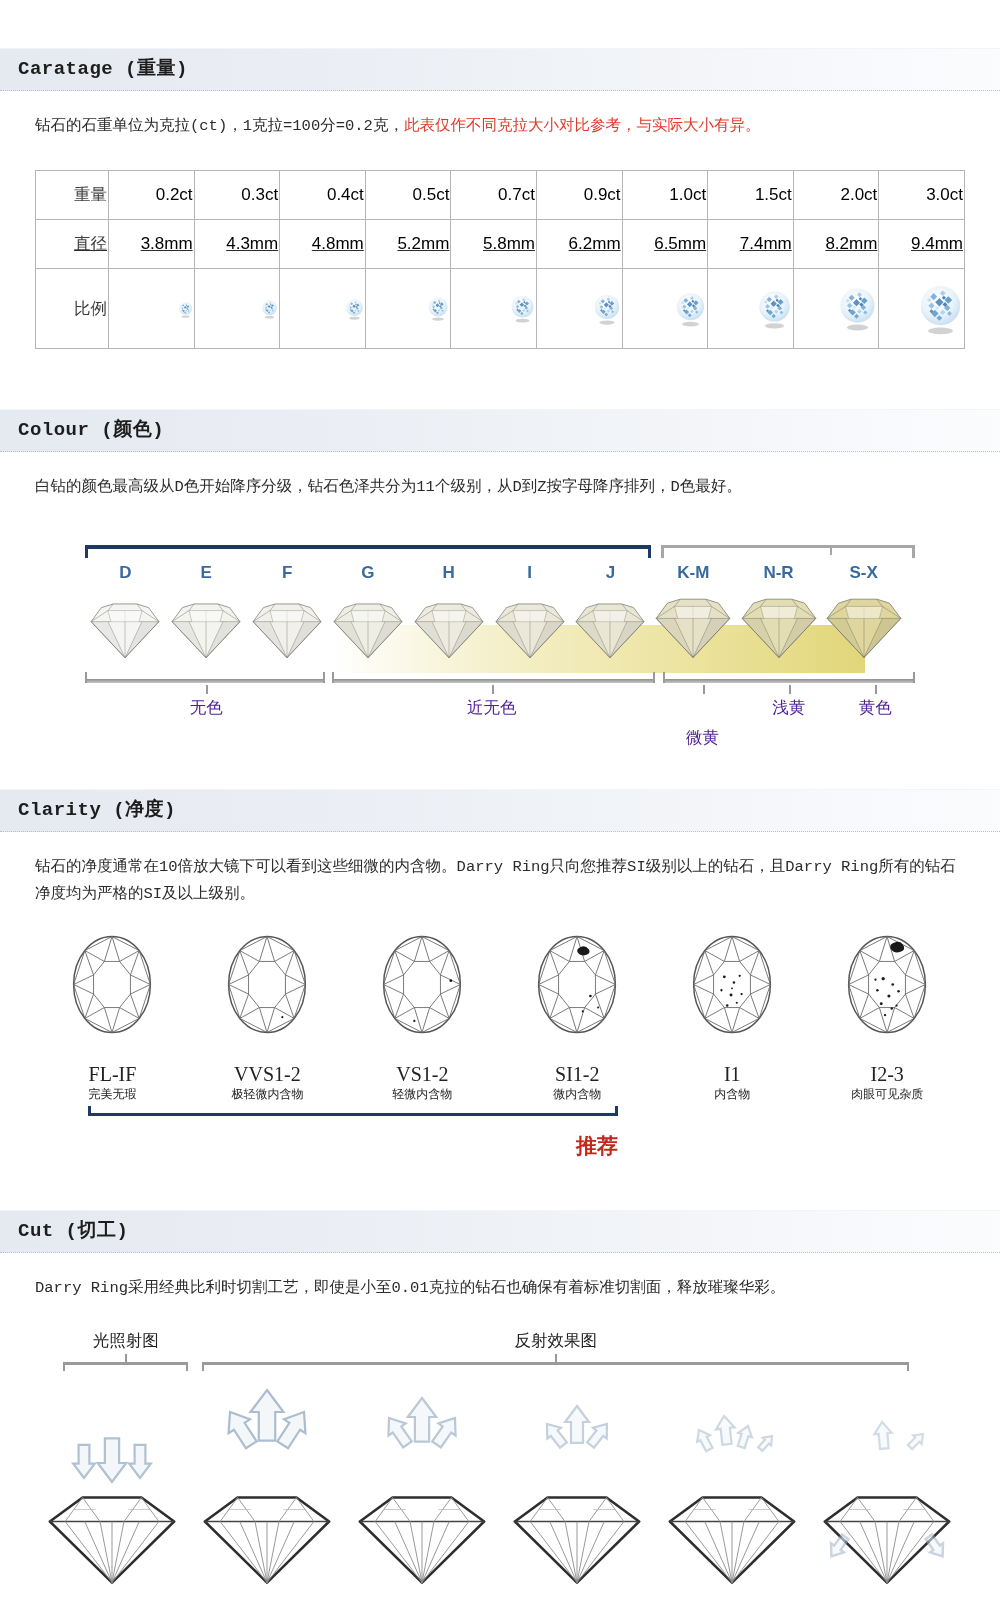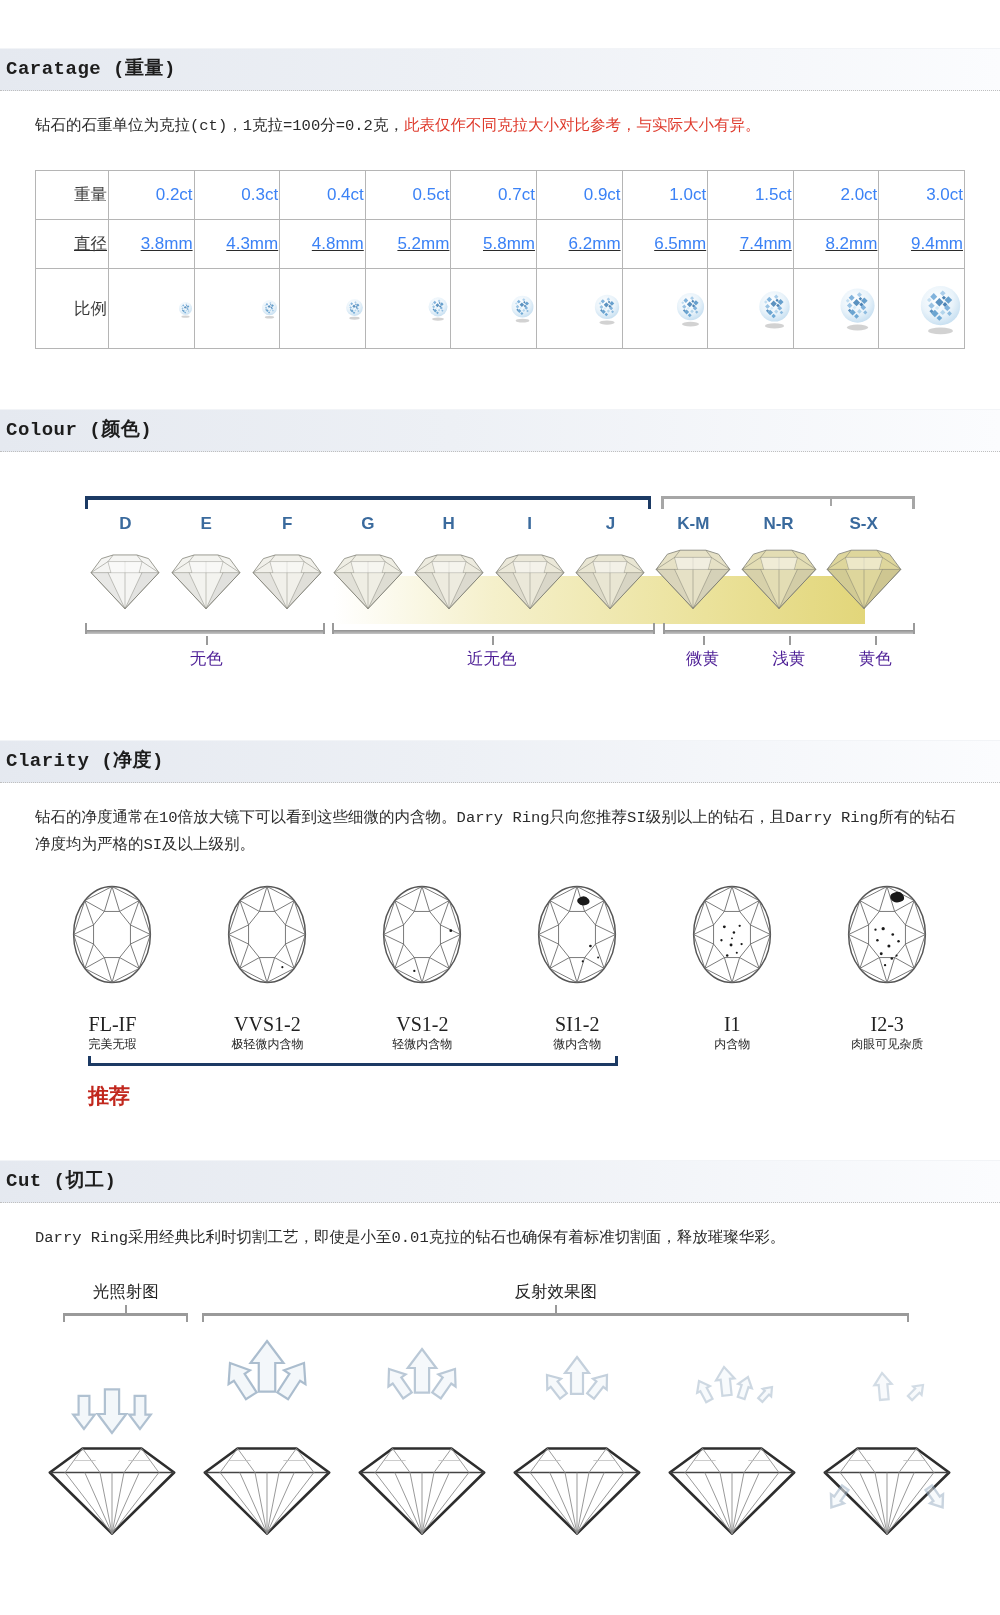--- a/index.html
+++ b/index.html
@@ -1,33 +1,33 @@
 <!DOCTYPE html>
 <html style="--red_note: #df3b2d; --recommend: #c1271d; --navy: #1c3a64; --grade_blue: #3a6a9d; --yellow_deep: #e2d67a;"><head>
 <meta charset="utf-8">
 <style>
   html,body{margin:0;padding:0;background:#fff;}
   .page{width:1000px;height:1615px;position:relative;overflow:hidden;background:#fff;
         font-family:"Liberation Mono","DejaVu Sans Mono",monospace;color:#2b2b2b;}
 
   
-  .sec-header{margin-top:0;height:41px;line-height:41px;padding-left:6px;
+  .sec-header{margin-top:0;height:41px;line-height:41px;padding-left:18px;
     font-size:19px;font-weight:bold;color:#1d1d1d;letter-spacing:.5px;
     background:linear-gradient(90deg,#e5e9f0 0%,#edf0f5 45%,#fbfcfe 100%);
     border-top:1px solid #f2f4f7;border-bottom:1px dotted #bfbfbf;}
 
   .para{margin:22px 30px 0 35px;font-size:15.5px;line-height:1.75;color:#2b2b2b;}
   .red{color:var(--red_note);}
 
   
   table.carat{border-collapse:collapse;width:930px;margin:30px 0 0 35px;background:#fff;}
   table.carat th,table.carat td{border:1px solid #b5b5b5;text-align:right;vertical-align:middle;}
   table.carat th{width:70px;font-weight:500;font-size:16.5px;color:#3c3c3c;
     font-family:"Liberation Sans",sans-serif;}
-  table.carat td{font-family:"Liberation Sans",sans-serif;font-size:17px;color:#3b82f6;}
+  table.carat td{font-family:"Liberation Sans",sans-serif;font-size:17px;color:#000000;}
   tr.r-weight{height:49px;} tr.r-diam{height:49px;text-decoration:underline;} tr.r-scale{height:80px;}
   tr.r-scale td svg{display:inline-block;vertical-align:middle;}
 
   
   .c-scale{width:830px;margin:44px 0 0 85px;position:relative;}
   .c-brackets{position:relative;height:16px;}
   .cb{position:absolute;top:0;}
   .cb::before,.cb::after{content:'';position:absolute;top:0;width:3px;height:13px;background:inherit;}
   .cb::before{left:0;} .cb::after{right:0;}
   .cb.navy{left:0;width:68.2%;height:4px;background:var(--navy);}
@@ -51,21 +51,21 @@
 
   
   .cl-row{display:flex;width:930px;margin:16px 0 0 35px;}
   .cl-col{flex:0 0 16.66%;text-align:center;}
   .cl-code{margin-top:14px;font-family:"Liberation Serif",serif;font-size:20px;color:#222;}
   .cl-desc{font-size:12px;color:#222;}
   .rec-wrap{width:530px;margin:10px 0 0 88px;}
   .rec-line{height:3px;background:var(--navy);position:relative;}
   .rec-line::before,.rec-line::after{content:'';position:absolute;top:-7px;width:3px;height:10px;background:inherit;}
   .rec-line::before{left:0;} .rec-line::after{right:0;}
-  .rec-label{text-align:left;color:var(--recommend);font-size:21px;font-weight:bold;margin-top:16px;
+  .rec-label{text-align:right;color:var(--recommend);font-size:21px;font-weight:bold;margin-top:16px;
     font-family:"Liberation Sans",sans-serif;}
 
   
   .cut-caps{position:relative;width:930px;height:46px;margin:28px 0 0 35px;}
   .cut-cap{position:absolute;top:0;text-align:center;}
   .cut-cap-label{font-size:16.5px;color:#222;height:24px;}
   .cap-tick{display:block;width:2px;height:8px;background:#9a9a9a;margin:0 auto;}
   .cap-line{height:3px;background:#9a9a9a;position:relative;}
   .cap-line::before,.cap-line::after{content:'';position:absolute;top:0;width:2px;height:9px;background:#9a9a9a;}
   .cap-line::before{left:0;} .cap-line::after{right:0;}
@@ -175,20 +175,21 @@
               <use href="#sparkGem"></use>
             </svg></td>
         </tr>
   </tbody>
     </table>
 
   <div style="height:60px"></div>
   <div class="sec-header">
     <span>Colour (颜色)</span>
   </div>
+  <div class="para">白钻的颜色最高级从D色开始降序分级，钻石色泽共分为11个级别，从D到Z按字母降序排列，D色最好。</div>
 
   <div class="c-scale">
     <div class="c-brackets">
       <div class="cb navy"></div>
       <div class="cb gray">
           <i class="cb-mid"></i>
         </div>
     </div>
     <div class="c-row" id="c-letters">
         <div class="c-cell">
@@ -427,21 +428,21 @@
       </div>
     <div class="c-axis" id="c-axis">
         <div class="ax-seg" style="left: 0%; width: 28.9%;"></div>
         <div class="ax-seg" style="left: 29.8%; width: 38.9%;"></div>
         <div class="ax-seg" style="left: 69.6%; width: 30.4%;"></div>
         <i class="zl-tick" style="left: 14.6%;"></i>
         <span class="zl" style="left: 14.6%;">无色</span>
         <i class="zl-tick" style="left: 49%;"></i>
         <span class="zl" style="left: 49%; text-align: right;">近无色</span>
         <i class="zl-tick" style="left: 74.4%;"></i>
-        <span class="zl" style="left: 74.4%;">微黄</span>
+        <span class="zl" style="left: 74.4%; margin-top: 30px;">微黄</span>
         <i class="zl-tick" style="left: 84.8%;"></i>
         <span class="zl" style="left: 84.8%;">浅黄</span>
         <i class="zl-tick" style="left: 95.2%;"></i>
         <span class="zl" style="left: 95.2%;">黄色</span>
       </div>
   </div>
 
   <div style="height:52px"></div>
   <div class="sec-header">
     <span>Clarity (净度)</span>

